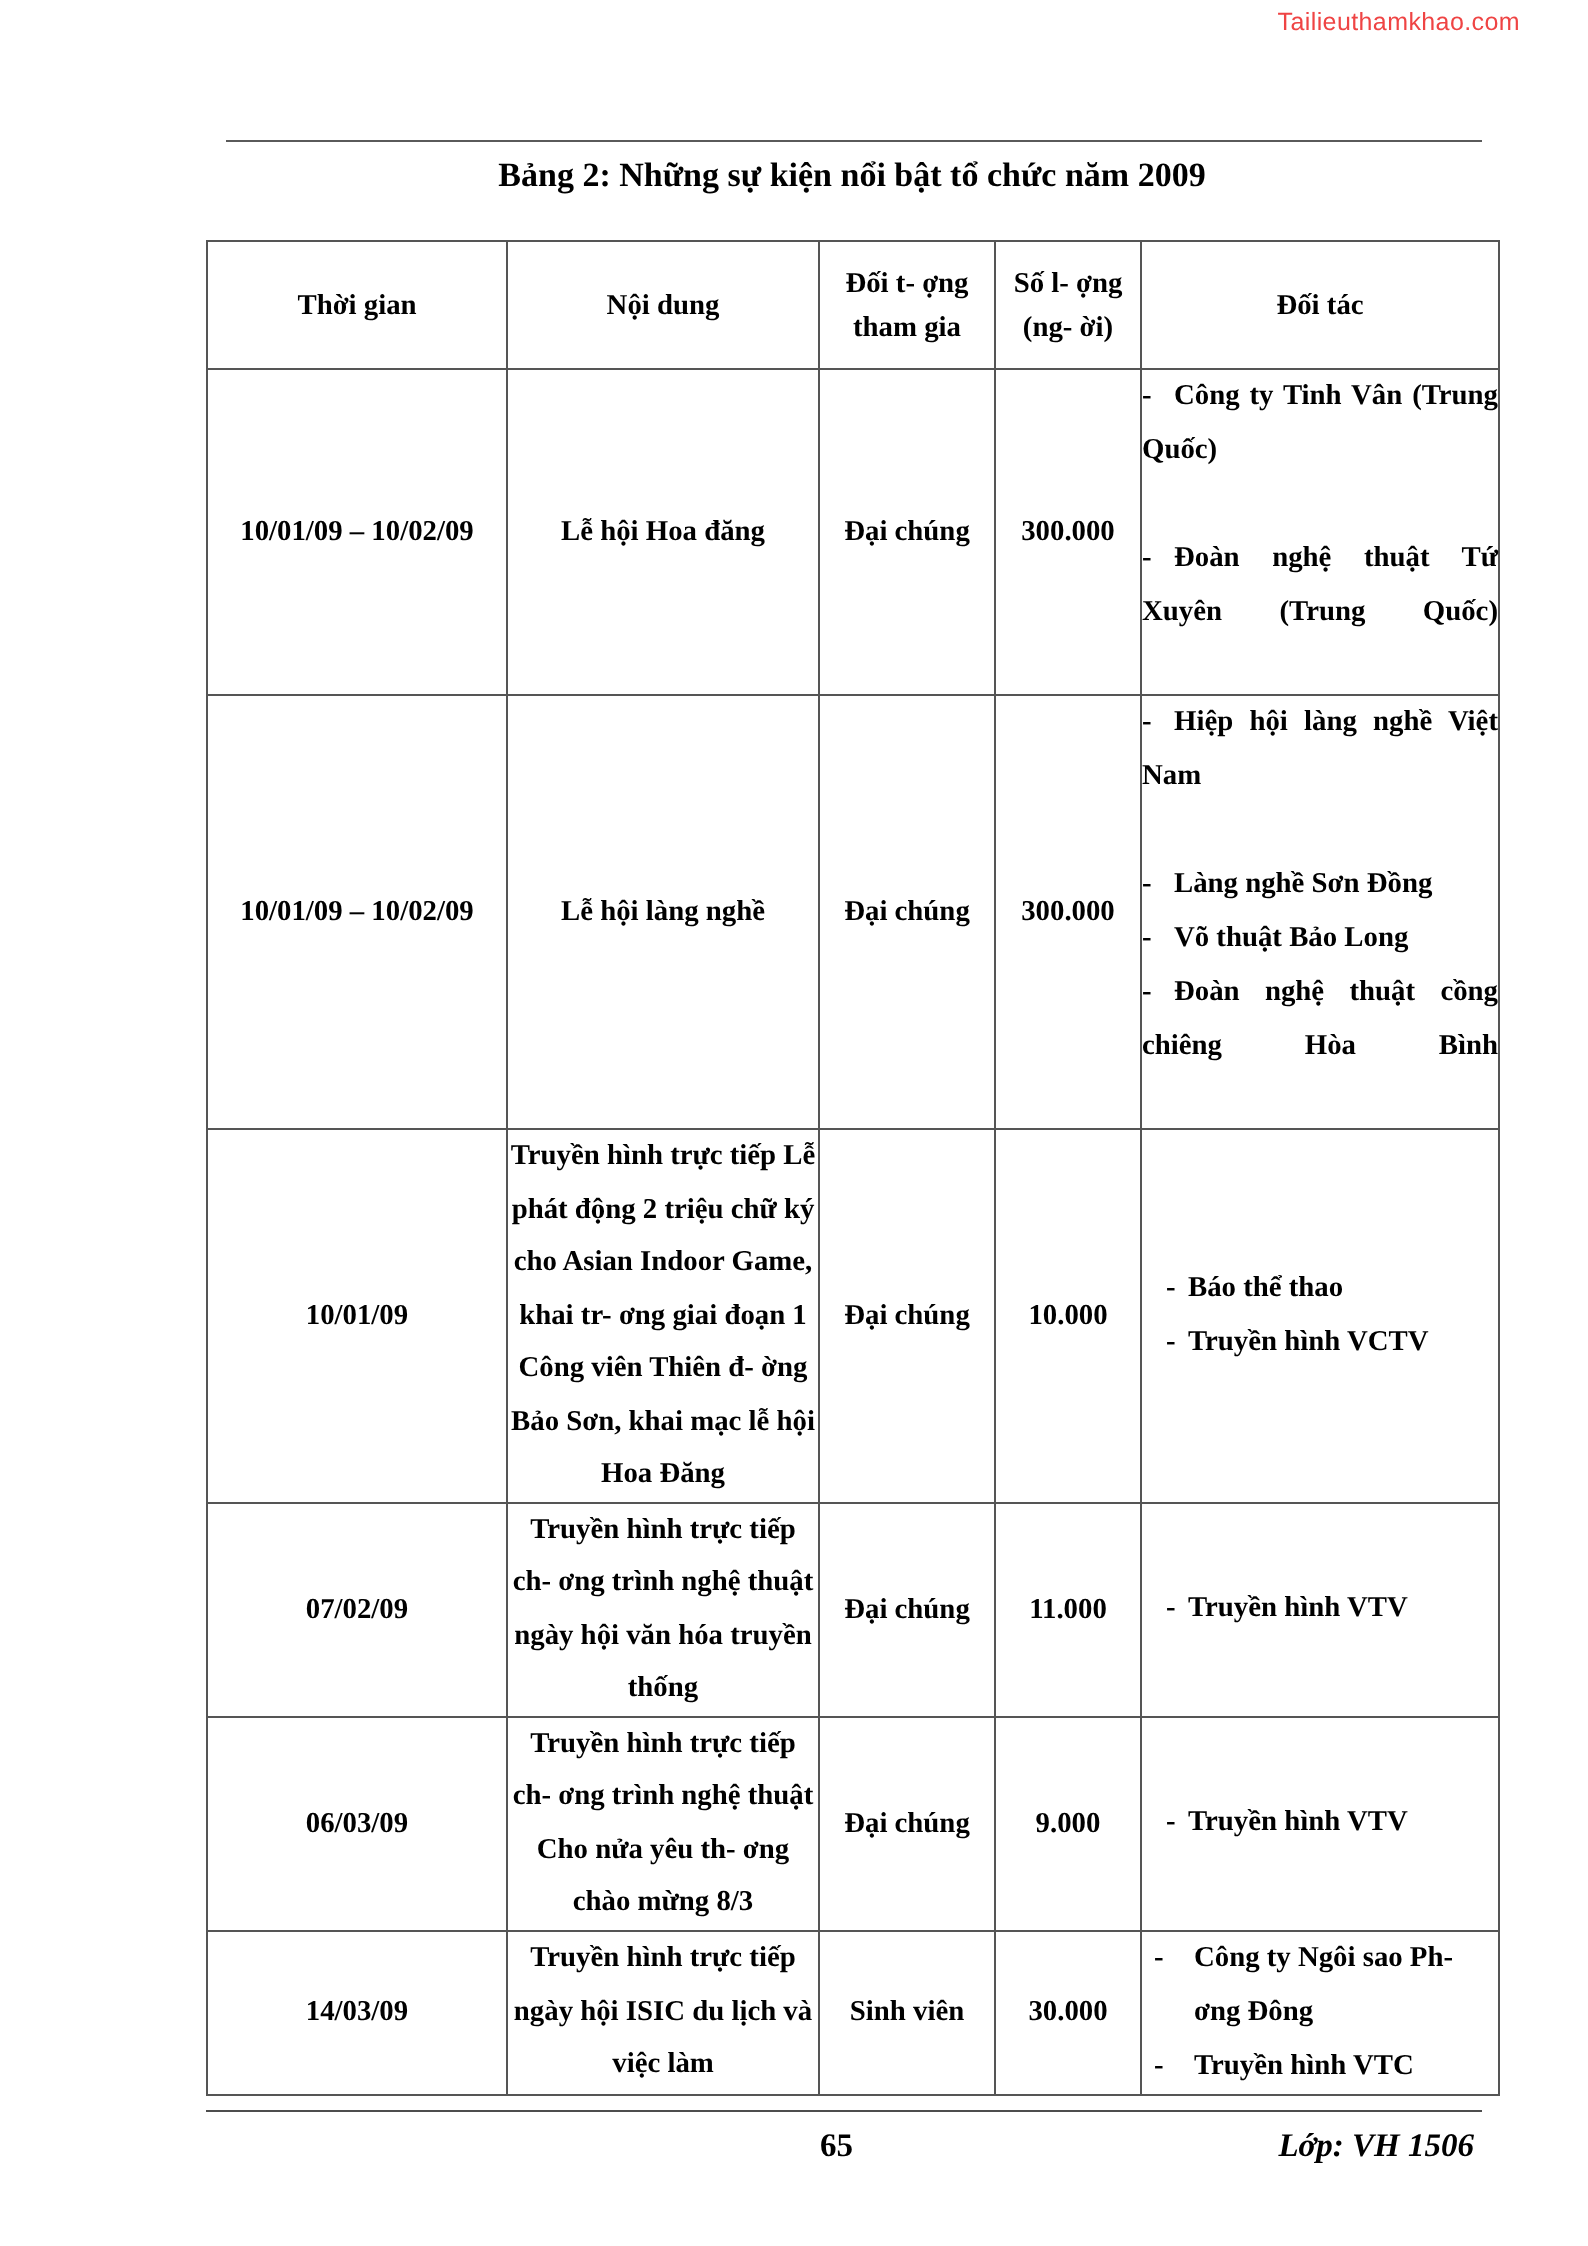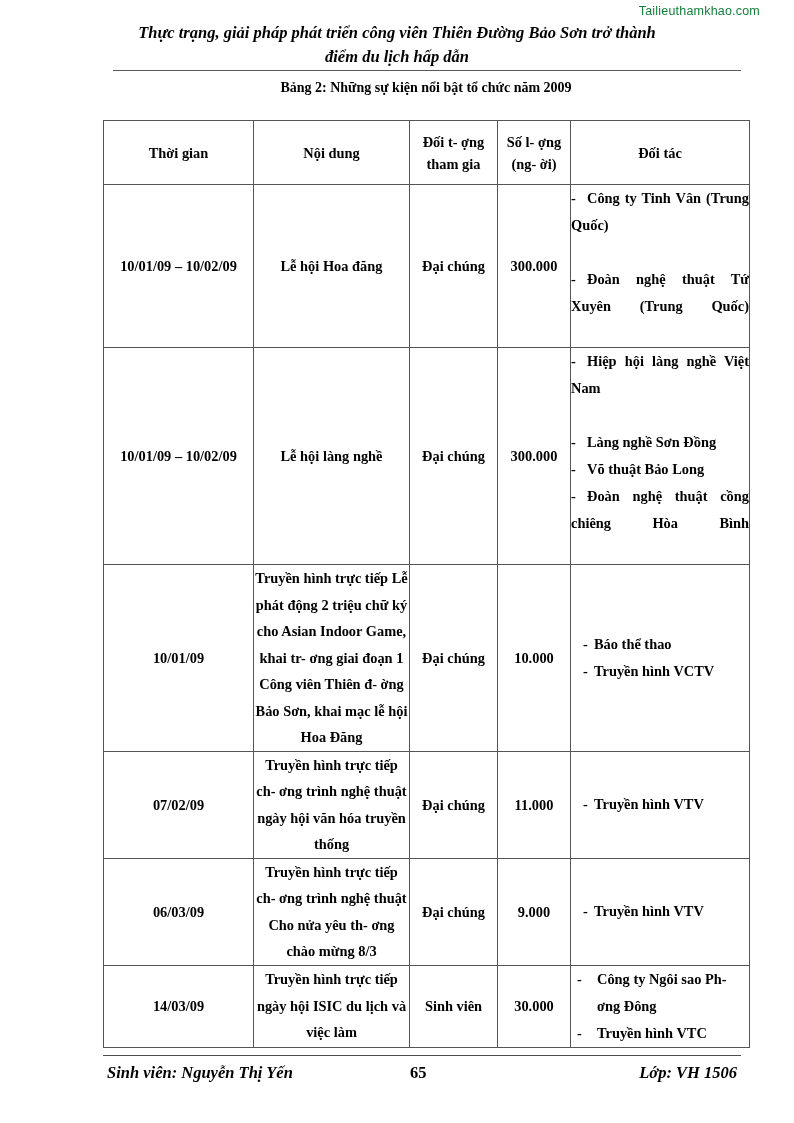--- a/index.html
+++ b/index.html
@@ -24,21 +24,21 @@
   }
 
   
   .watermark {
     position: absolute;
     right: 34px;
     top: 4px;
     font-family: "Liberation Sans", "DejaVu Sans", sans-serif;
     font-size: 12.5px;
     letter-spacing: 0.2px;
-    color: #15803d;
+    color: #ef4444;
     white-space: nowrap;
   }
 
   
   .runhead {
     position: absolute;
     left: 113px;
     top: 21px;
     width: 568px;
     text-align: center;
@@ -57,21 +57,21 @@
   }
 
   
   .caption {
     position: absolute;
     left: 103px;
     top: 76px;
     width: 646px;
     text-align: center;
     font-weight: bold;
-    font-size: 14px;
+    font-size: 17px;
     line-height: 24px;
   }
 
   
   .tbl-wrap {
     position: absolute;
     left: 103px;
     top: 120px;
     width: 646px;
   }
@@ -180,24 +180,20 @@
   .foot-center { position: absolute; left: 307px; top: 0; font-style: normal; }
   .foot-right  { position: absolute; right: 4px;  top: 0; }
 </style>
 </head>
 <body>
 
 <div class="page">
 
   <div class="watermark">Tailieuthamkhao.com</div>
 
-  <div class="runhead">
-    <div>Thực trạng, giải pháp phát triển công viên Thiên Đường Bảo Sơn trở thành</div>
-    <div>điểm du lịch hấp dẫn</div>
-  </div>
   <div class="runhead-rule"></div>
 
   <div class="caption">Bảng 2: Những sự kiện nổi bật tổ chức năm 2009</div>
 
   <div class="tbl-wrap">
     <table class="evt">
       <colgroup>
         <col class="c-time">
           <col class="c-content">
           <col class="c-aud">
@@ -295,18 +291,17 @@
               <li><span class="dash">-</span><span>Truyền hình VTC</span></li>
             </ul>
           </td>
         </tr>
       </tbody>
     </table>
   </div>
 
   <div class="foot-rule"></div>
   <div class="footer">
-    <span class="foot-left">Sinh viên: Nguyễn Thị Yến</span>
     <span class="foot-center">65</span>
     <span class="foot-right">Lớp: VH 1506</span>
   </div>
 
 </div>
 
 </body></html>

